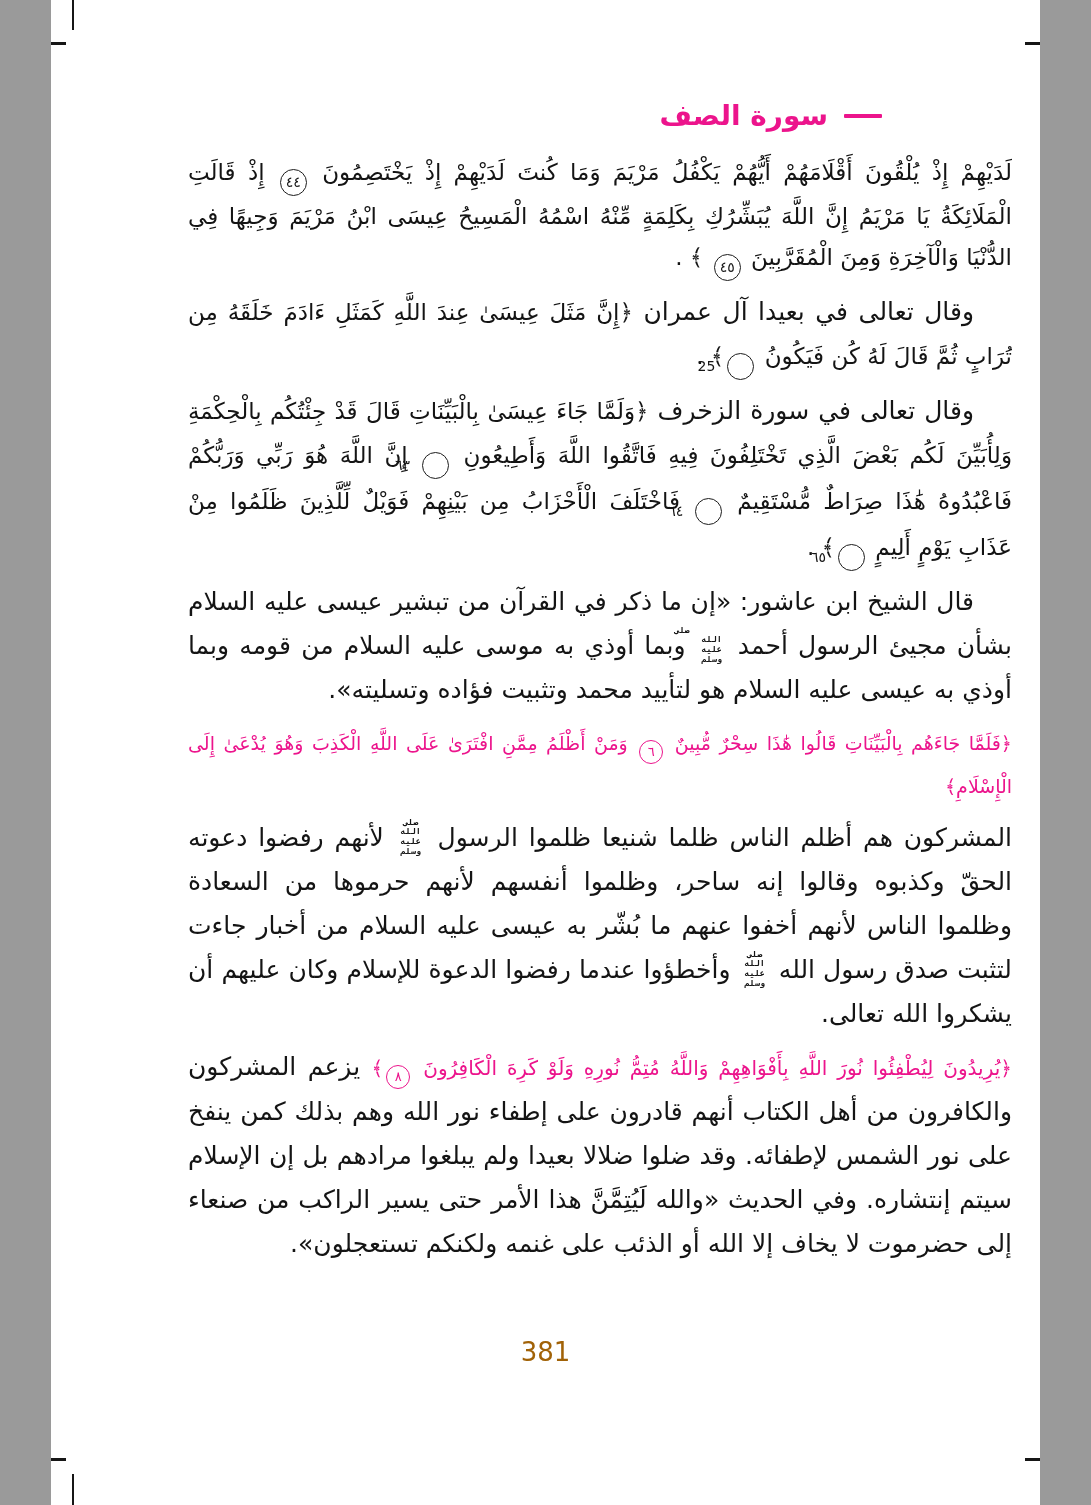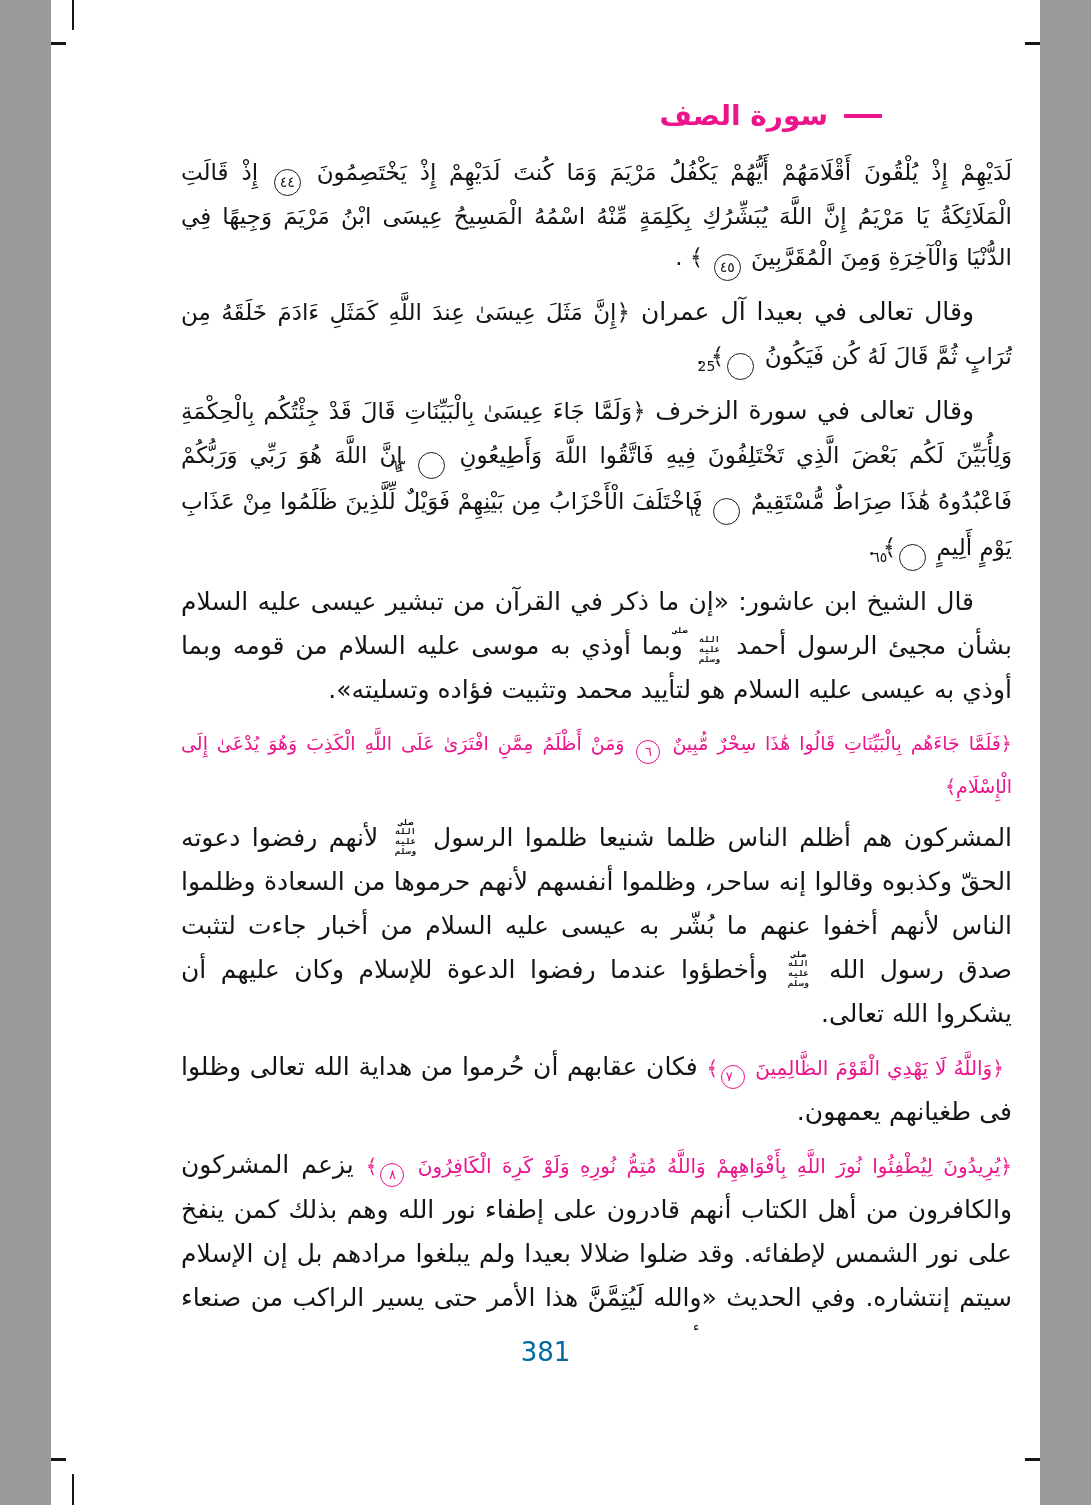--- a/index.html
+++ b/index.html
@@ -30,21 +30,21 @@
   .hdr-title {
     color:var(--accent); font-size:28px; font-weight:bold; letter-spacing:0;
     line-height:1;
   }
 
   
   main {
     position:absolute; top:152px; left:130px; width:831px; height:1178px;
     overflow:hidden; direction:rtl; text-align:justify; text-justify:inter-word;
   }
-  p.blk { margin:0 0 9px 0; font-size:25px; line-height:44px; color:var(--ink); }
+  p.blk { margin:0 0 9px 7px; font-size:25px; line-height:44px; color:var(--ink); }
   p.blk.quran-block { font-size:24px; line-height:41px; }
   p.blk.pink-line   { line-height:42px; }
 
   .n  { font-size:25px; }
   .q  { font-size:23px; letter-spacing:-0.3px; }
   .p  { color:var(--accent); font-size:20px; letter-spacing:-0.4px; }
   .pink-line .p { font-size:19px; }
 
   
   .an, .ap {
@@ -56,21 +56,21 @@
   .ap { border-color:var(--accent); color:var(--accent); width:24px; height:24px; line-height:22px; font-size:13px; vertical-align:-6px; }
 
   
   .s {
     display:inline-block; width:32px; font-size:8.5px; line-height:1.15;
     text-align:center; vertical-align:-8px; font-weight:bold; white-space:normal;font-family:Liberation Mono, monospace;
   }
 
   .pagenum {
     position:absolute; top:1337px; left:0; width:100%;
-    text-align:center; direction:ltr; font-size:26px; color:#0369a1;
+    text-align:center; direction:ltr; font-size:26px; color:#a16207;
     font-family:"DejaVu Sans", sans-serif;
   }
 </style>
 </head>
 <body>
 
 <div class="page">
 
   <div class="crop tl-v"></div>
   <div class="crop tl-h"></div>
@@ -86,19 +86,18 @@
     <span class="hdr-title">سورة الصف</span>
   </header>
 
   <main>
       <p class="blk quran-block"><span class="q">لَدَيْهِمْ إِذْ يُلْقُونَ أَقْلَامَهُمْ أَيُّهُمْ يَكْفُلُ مَرْيَمَ وَمَا كُنتَ لَدَيْهِمْ إِذْ يَخْتَصِمُونَ </span><span class="an">٤٤</span><span class="q"> إِذْ قَالَتِ الْمَلَائِكَةُ يَا مَرْيَمُ إِنَّ اللَّهَ يُبَشِّرُكِ بِكَلِمَةٍ مِّنْهُ اسْمُهُ الْمَسِيحُ عِيسَى ابْنُ مَرْيَمَ وَجِيهًا فِي الدُّنْيَا وَالْآخِرَةِ وَمِنَ الْمُقَرَّبِينَ </span><span class="an">٤٥</span><span class="q"> ﴾ .</span></p>
       <p class="blk" style="text-indent: 38px;"><span class="n">وقال تعالى في بعيدا آل عمران </span><span class="q">﴿إِنَّ مَثَلَ عِيسَىٰ عِندَ اللَّهِ كَمَثَلِ ءَادَمَ خَلَقَهُ مِن تُرَابٍ ثُمَّ قَالَ لَهُ كُن فَيَكُونُ </span><span class="an">25</span><span class="q">﴾ .</span></p>
       <p class="blk" style="text-indent: 38px;"><span class="n">وقال تعالى في سورة الزخرف </span><span class="q">﴿وَلَمَّا جَاءَ عِيسَىٰ بِالْبَيِّنَاتِ قَالَ قَدْ جِئْتُكُم بِالْحِكْمَةِ وَلِأُبَيِّنَ لَكُم بَعْضَ الَّذِي تَخْتَلِفُونَ فِيهِ فَاتَّقُوا اللَّهَ وَأَطِيعُونِ </span><span class="an">٦٣</span><span class="q"> إِنَّ اللَّهَ هُوَ رَبِّي وَرَبُّكُمْ فَاعْبُدُوهُ هَٰذَا صِرَاطٌ مُّسْتَقِيمٌ </span><span class="an">٦٤</span><span class="q"> فَاخْتَلَفَ الْأَحْزَابُ مِن بَيْنِهِمْ فَوَيْلٌ لِّلَّذِينَ ظَلَمُوا مِنْ عَذَابِ يَوْمٍ أَلِيمٍ </span><span class="an">٦٥</span><span class="q">﴾ .</span></p>
       <p class="blk" style="text-indent: 38px;"><span class="n">قال الشيخ ابن عاشور: «إن ما ذكر في القرآن من تبشير عيسى عليه السلام بشأن مجيئ الرسول أحمد </span><span class="s">صلى الله عليه وسلم</span><span class="n"> وبما أوذي به موسى عليه السلام من قومه وبما أوذي به عيسى عليه السلام هو لتأييد محمد وتثبيت فؤاده وتسليته».</span></p>
       <p class="blk pink-line"><span class="p">﴿فَلَمَّا جَاءَهُم بِالْبَيِّنَاتِ قَالُوا هَٰذَا سِحْرٌ مُّبِينٌ </span><span class="ap">٦</span><span class="p"> وَمَنْ أَظْلَمُ مِمَّنِ افْتَرَىٰ عَلَى اللَّهِ الْكَذِبَ وَهُوَ يُدْعَىٰ إِلَى الْإِسْلَامِ﴾</span></p>
       <p class="blk"><span class="n">المشركون هم أظلم الناس ظلما شنيعا ظلموا الرسول </span><span class="s">صلى الله عليه وسلم</span><span class="n"> لأنهم رفضوا دعوته الحقّ وكذبوه وقالوا إنه ساحر، وظلموا أنفسهم لأنهم حرموها من السعادة وظلموا الناس لأنهم أخفوا عنهم ما بُشّر به عيسى عليه السلام من أخبار جاءت لتثبت صدق رسول الله </span><span class="s">صلى الله عليه وسلم</span><span class="n"> وأخطؤوا عندما رفضوا الدعوة للإسلام وكان عليهم أن يشكروا الله تعالى.</span></p>
-      <p class="blk" style="text-indent: 8px;"><span class="p">﴿وَاللَّهُ لَا يَهْدِي الْقَوْمَ الظَّالِمِينَ </span><span class="ap">٧</span><span class="p">﴾</span><span class="n"> فكان عقابهم أن حُرموا من هداية الله تعالى وظلوا فى طغيانهم يعمهون.</span></p>
       <p class="blk"><span class="p">﴿يُرِيدُونَ لِيُطْفِئُوا نُورَ اللَّهِ بِأَفْوَاهِهِمْ وَاللَّهُ مُتِمُّ نُورِهِ وَلَوْ كَرِهَ الْكَافِرُونَ </span><span class="ap">٨</span><span class="p">﴾</span><span class="n"> يزعم المشركون والكافرون من أهل الكتاب أنهم قادرون على إطفاء نور الله وهم بذلك كمن ينفخ على نور الشمس لإطفائه. وقد ضلوا ضلالا بعيدا ولم يبلغوا مرادهم بل إن الإسلام سيتم إنتشاره. وفي الحديث «والله لَيُتِمَّنَّ هذا الأمر حتى يسير الراكب من صنعاء إلى حضرموت لا يخاف إلا الله أو الذئب على غنمه ولكنكم تستعجلون».</span></p>
     </main>
 
   <div class="pagenum">381</div>
 
 </div>
 
 </body></html>

